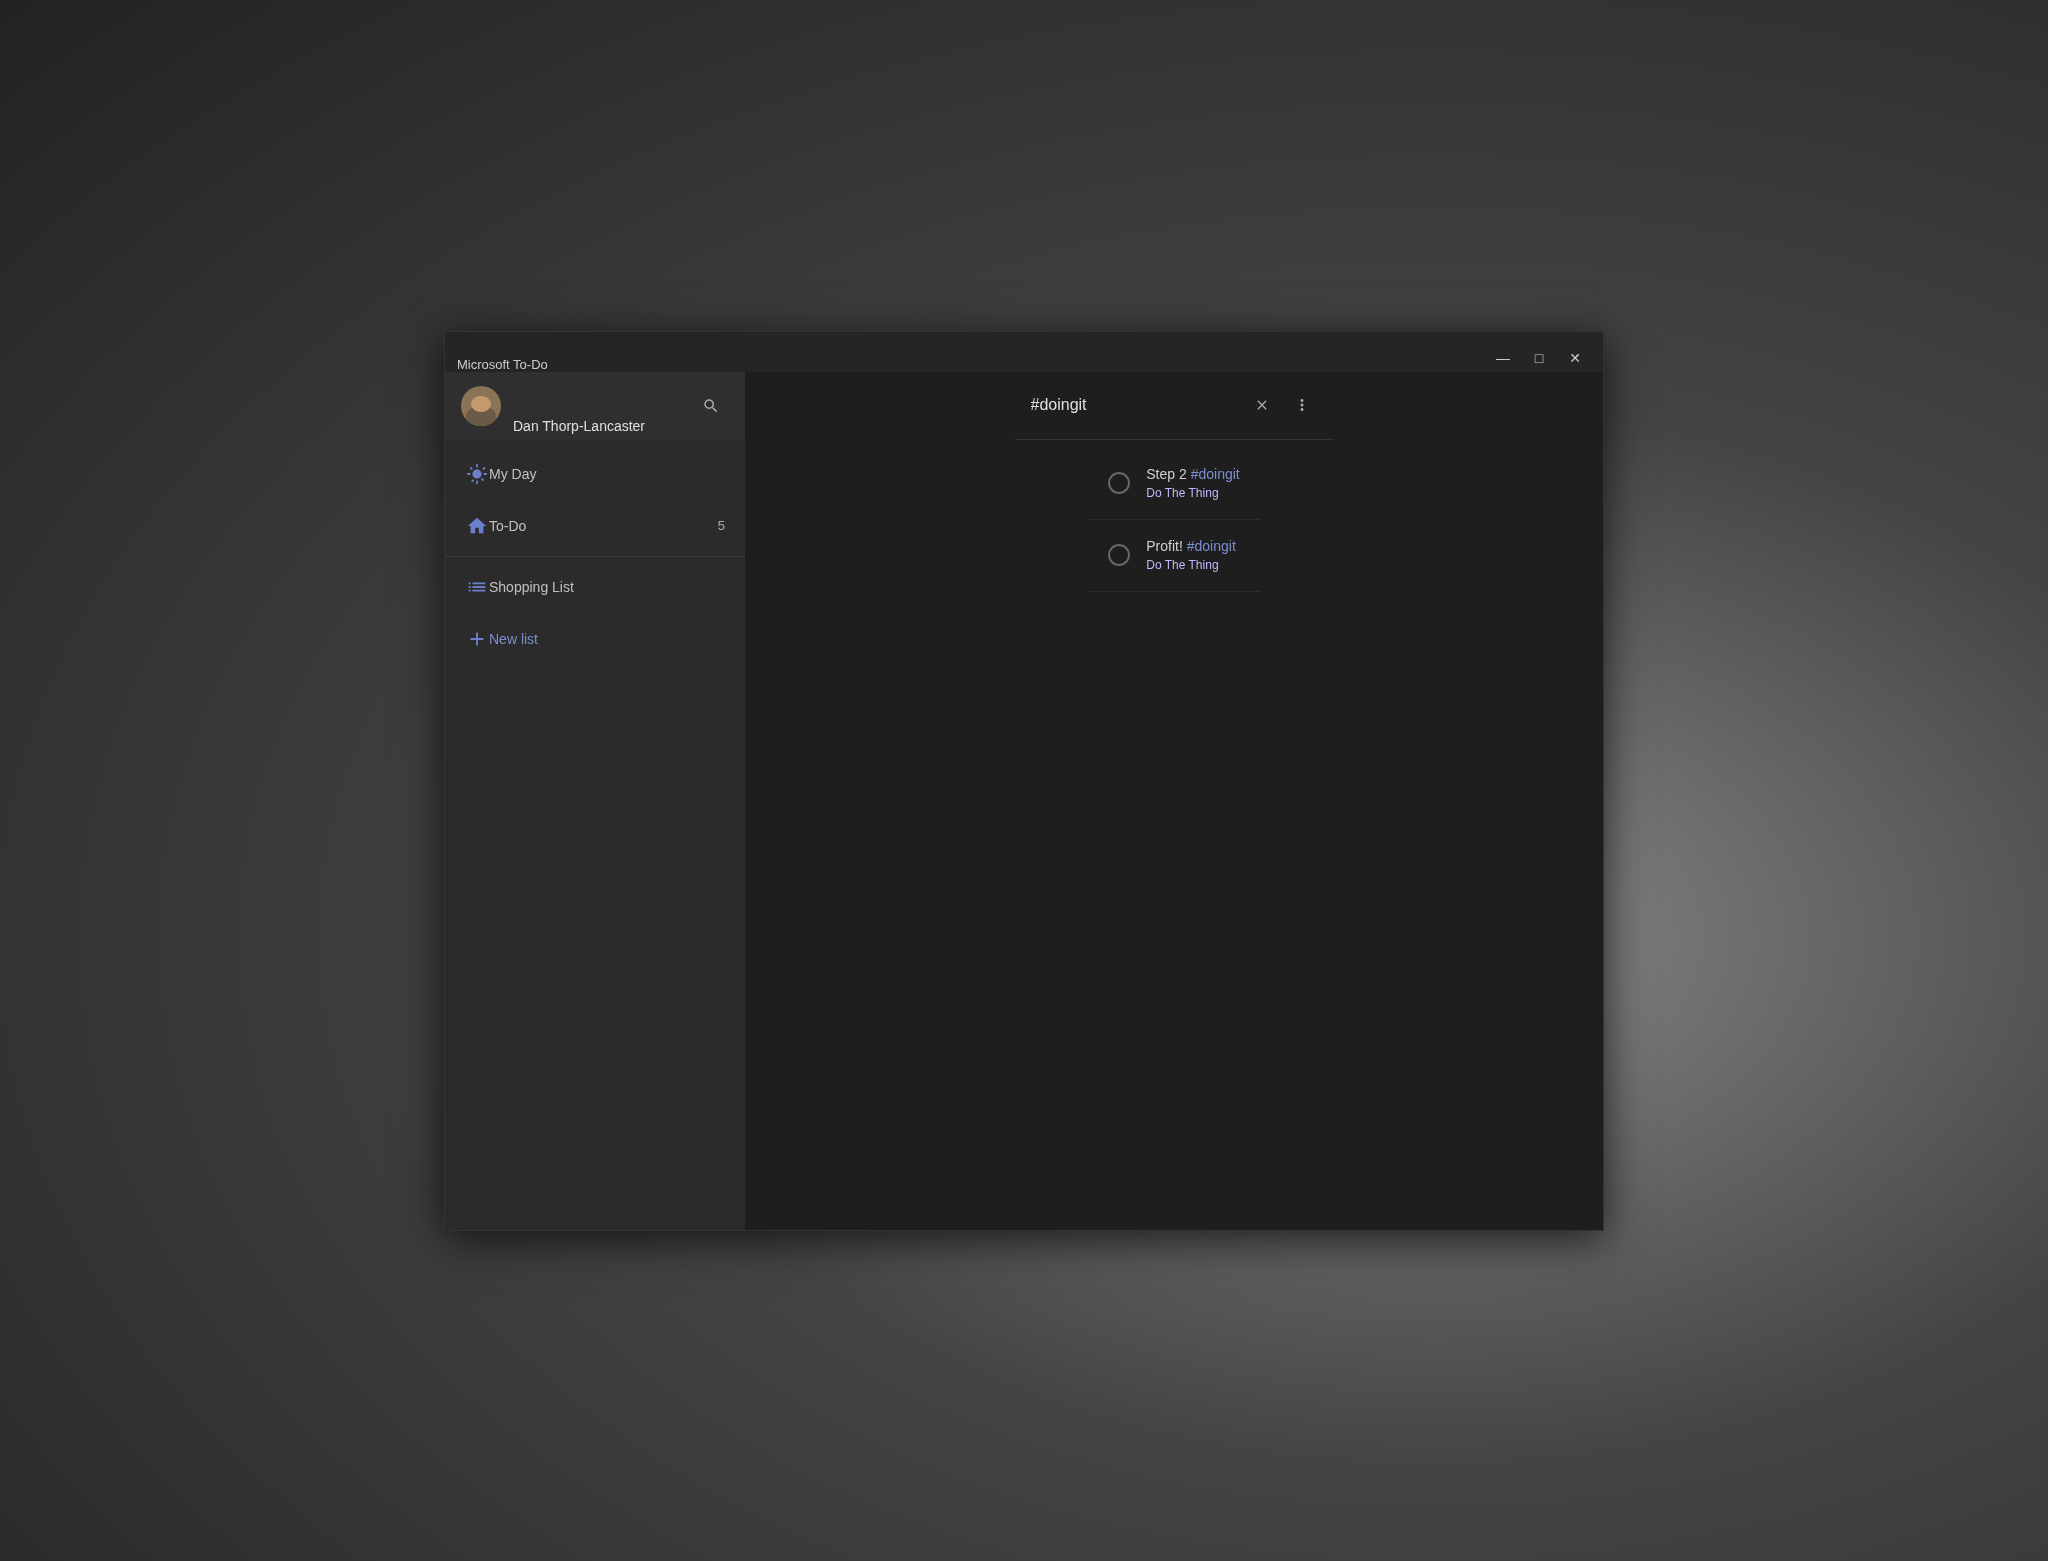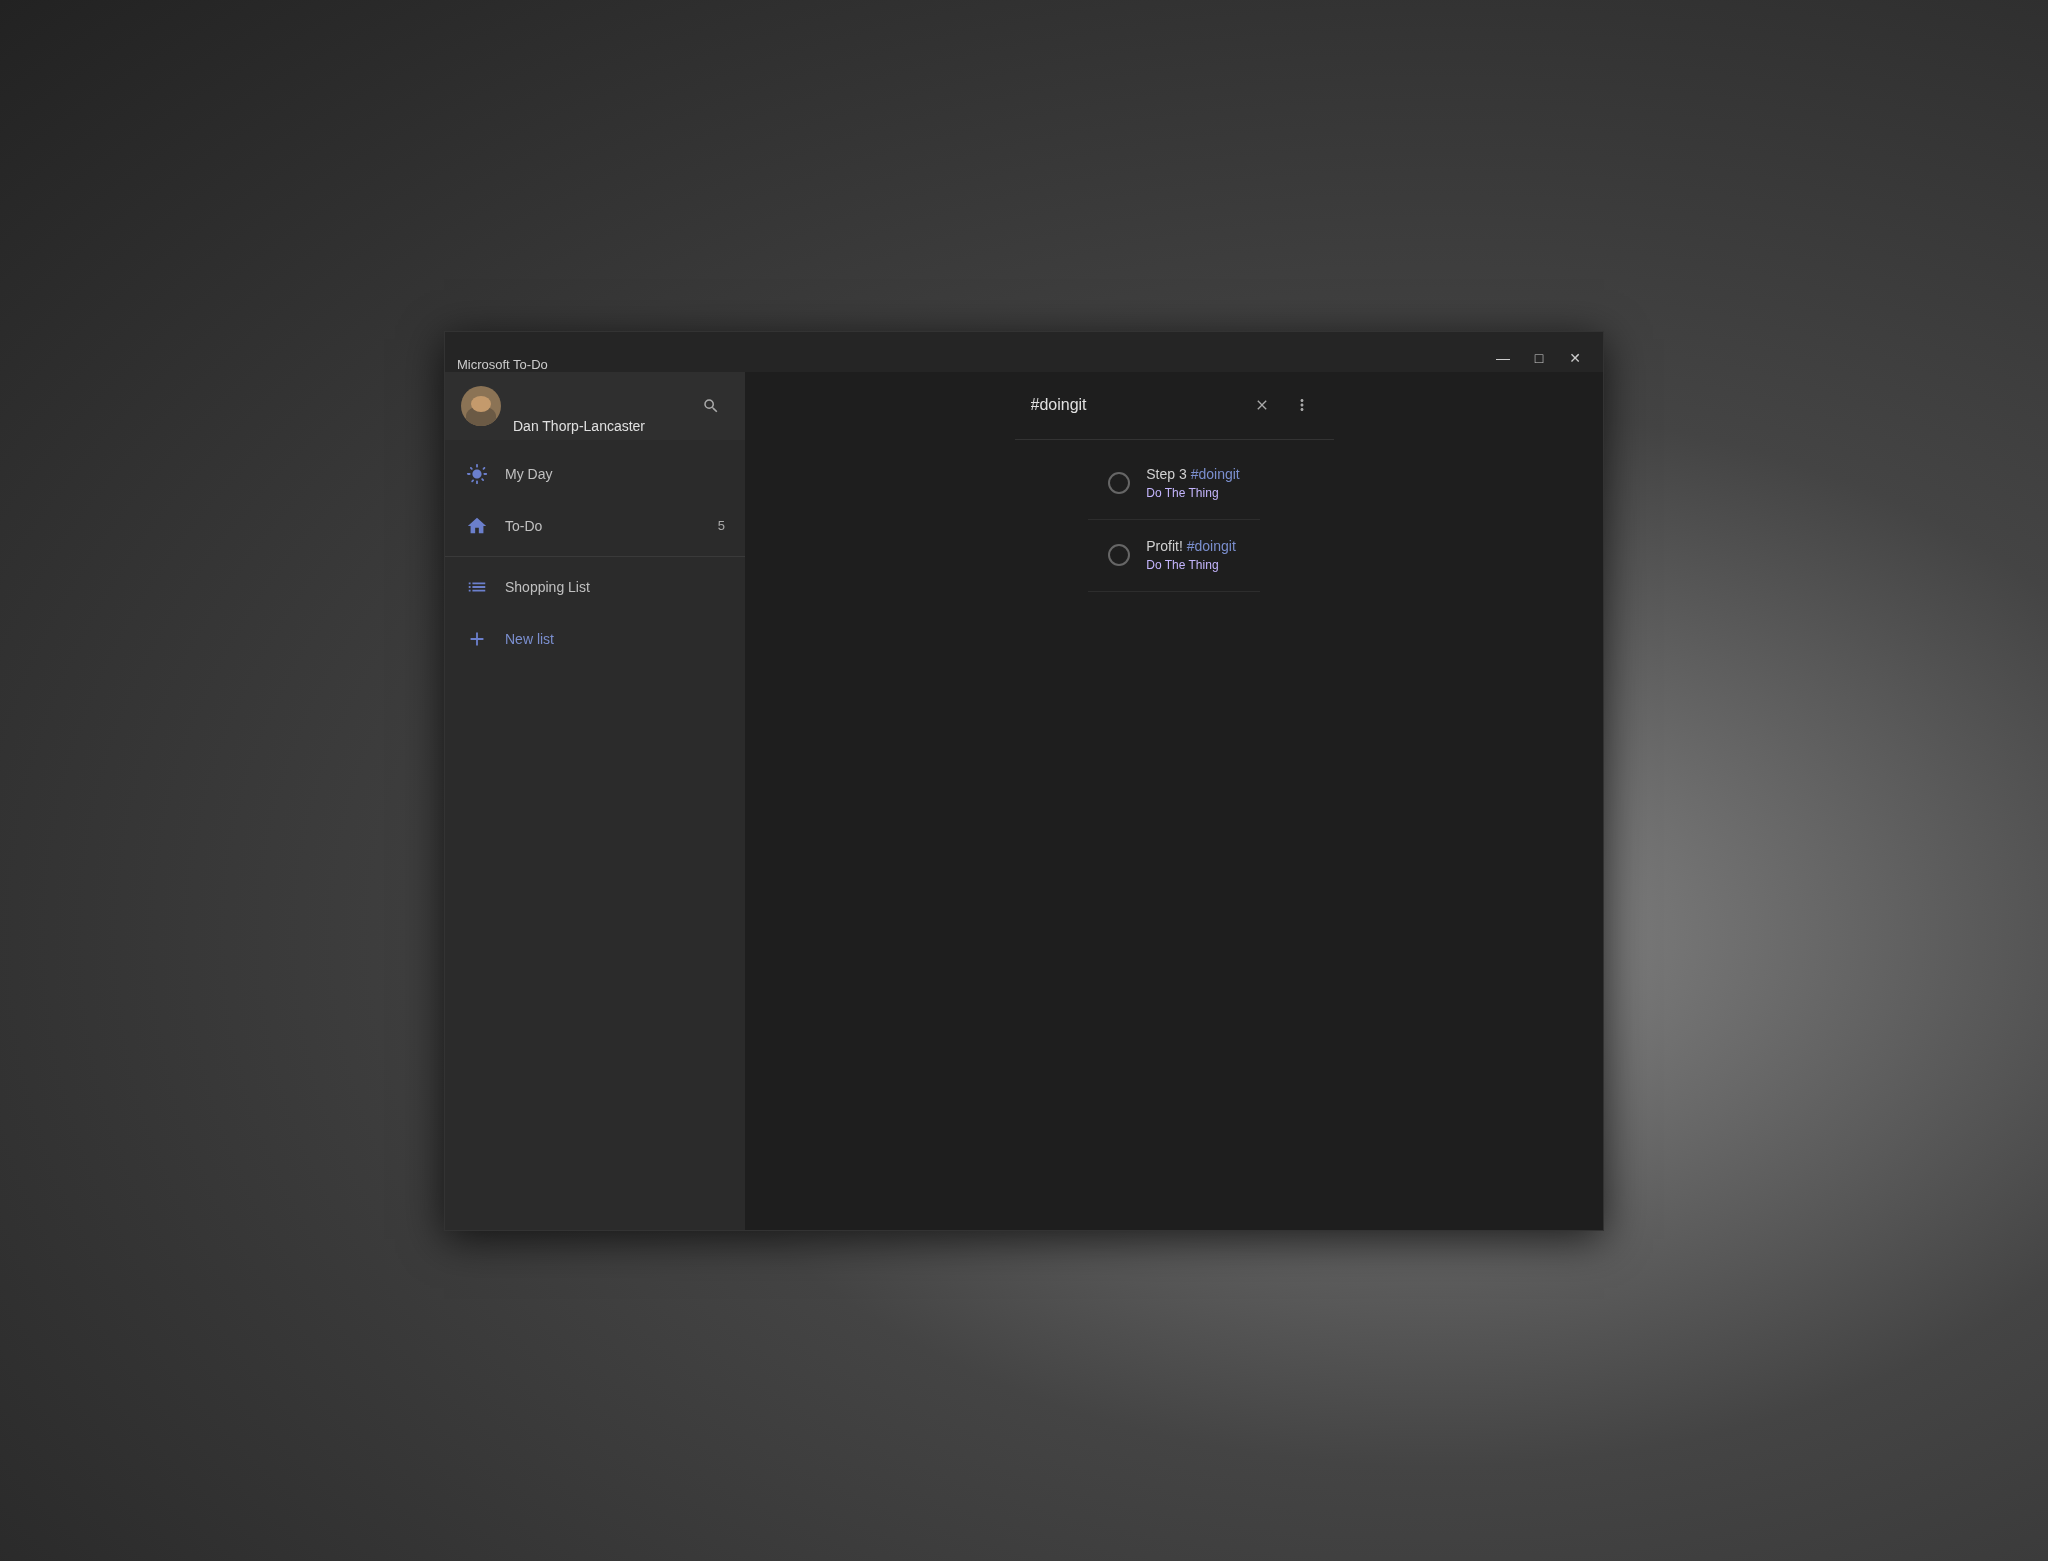--- a/index.html
+++ b/index.html
@@ -146,21 +146,20 @@
 
     .sidebar-nav {
       padding: 8px 0;
     }
 
     .nav-item {
       height: 52px;
       display: flex;
       align-items: center;
       padding: 0 20px;
-      gap: 16px;
       cursor: pointer;
       color: #c0c0c0;
       font-size: 14px;
       border-radius: 0;
       position: relative;
     }
 
     .nav-icon {
       width: 24px;
       height: 24px;
@@ -424,21 +423,21 @@
           </svg>
         </button>
       </div>
 
       <div class="search-results">
 
         <div class="result-item">
           <div class="task-circle"></div>
           <div class="result-text">
             <div class="result-title">
-              <span>Step 3 </span><span class="highlight">#doingit</span>
+              <span>Step 2 </span><span class="highlight">#doingit</span>
             </div>
             <div class="result-subtitle">Do The Thing</div>
           </div>
         </div>
 
         <div class="result-item">
           <div class="task-circle"></div>
           <div class="result-text">
             <div class="result-title">
               <span>Profit! </span><span class="highlight">#doingit</span>

